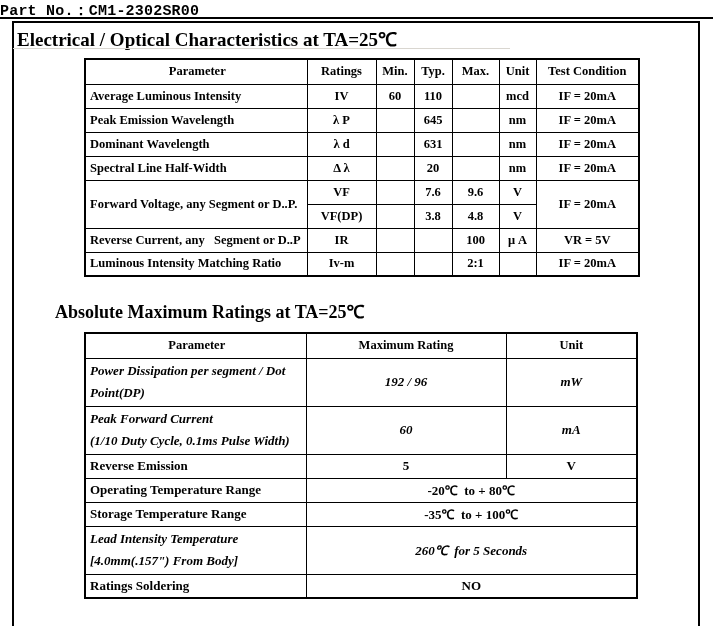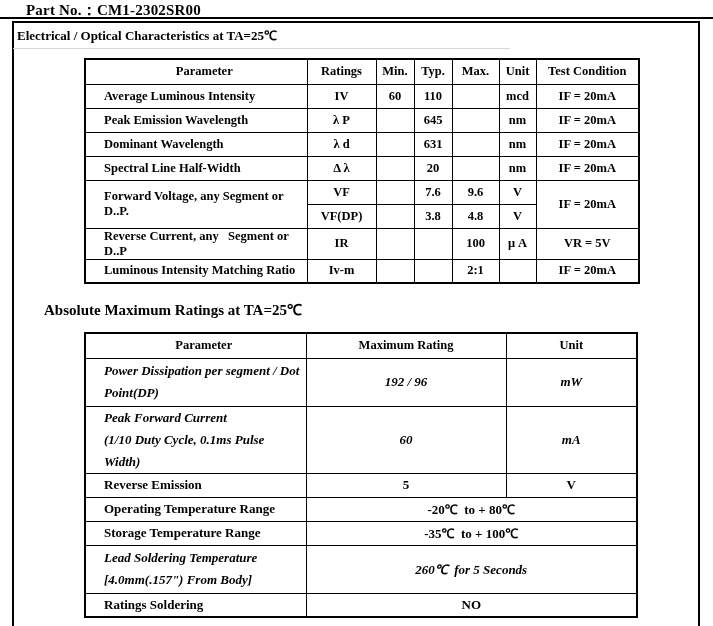--- a/index.html
+++ b/index.html
@@ -6,68 +6,69 @@
   body {
     width: 713px; height: 626px;
     position: relative;
     background: #ffffff;
     color: #000;
     font-family: "Liberation Serif", serif;
     font-weight: bold;
     overflow: hidden;
   }
   .part-no {
-    position: absolute; top: 1px; left: 26px;
+    position: absolute; top: 1px; left: 0;
     font-size: 15px; letter-spacing: 0.2px;
     white-space: nowrap;
+    font-family: Liberation Mono, monospace;
   }
   .top-rule {
     position: absolute; top: 17px; left: 0;
     width: 713px; height: 0;
     border-top: 2px solid #000;
   }
   .outer-box {
     position: absolute; top: 21px; left: 12px;
     width: 684px; height: 640px;
     border: 2px solid #000;
     background: #fff;
   }
   .section1-title {
     position: absolute; top: 26px; left: 17px;
-    font-size: 13px; white-space: nowrap;
+    font-size: 19px; white-space: nowrap;
   }
   .section1-underline {
     position: absolute; top: 48px; left: 13px;
     width: 497px; height: 1px;
     background: #d9d6d0;
   }
   .section2-title {
-    position: absolute; top: 299px; left: 44px;
-    font-size: 15px; white-space: nowrap;
+    position: absolute; top: 299px; left: 55px;
+    font-size: 18px; white-space: nowrap;
   }
   table {
     position: absolute;
     border-collapse: collapse;
     background: #fff;
     table-layout: fixed;
   }
   #electrical-table { top: 58px; left: 84px; }
   #ratings-table   { top: 332px; left: 84px; }
   th, td {
     border: 1px solid #000;
     font-size: 12.5px;
     font-weight: bold;
     text-align: center;
     vertical-align: middle;
     padding: 0 2px;
     overflow: hidden;
     font-family: "Liberation Serif", serif;
   }
   table { border: 2px solid #000; }
-  td.param, th.param-h { text-align: left; padding-left: 18px; }
+  td.param, th.param-h { text-align: left; padding-left: 4px; }
   th.param-h { text-align: center; }
   .preline { white-space: pre-line; line-height: 22px; }
   #electrical-table tr { height: 24px; }
   #electrical-table tr.hdr { height: 25px; }
   #ratings-table tr { height: 24px; }
   #ratings-table tr.hdr { height: 25px; }
   #ratings-table tr.tall { height: 48px; font-style: italic; }
   #ratings-table td { font-size: 13px; }
 </style>
 </head>
@@ -207,21 +208,21 @@
   </tr>
   <tr>
     <td class="param">Operating Temperature Range</td>
     <td colspan="2">-20℃ &nbsp;to + 80℃</td>
   </tr>
   <tr>
     <td class="param">Storage Temperature Range</td>
     <td colspan="2">-35℃ &nbsp;to + 100℃</td>
   </tr>
   <tr class="tall">
-    <td class="param preline">Lead Soldering Temperature
+    <td class="param preline">Lead Intensity Temperature
 [4.0mm(.157") From Body]</td>
     <td colspan="2">260℃ &nbsp;for 5 Seconds</td>
   </tr>
   <tr>
     <td class="param">Ratings Soldering</td>
     <td colspan="2">NO</td>
   </tr>
 </tbody>
   </table>
 

